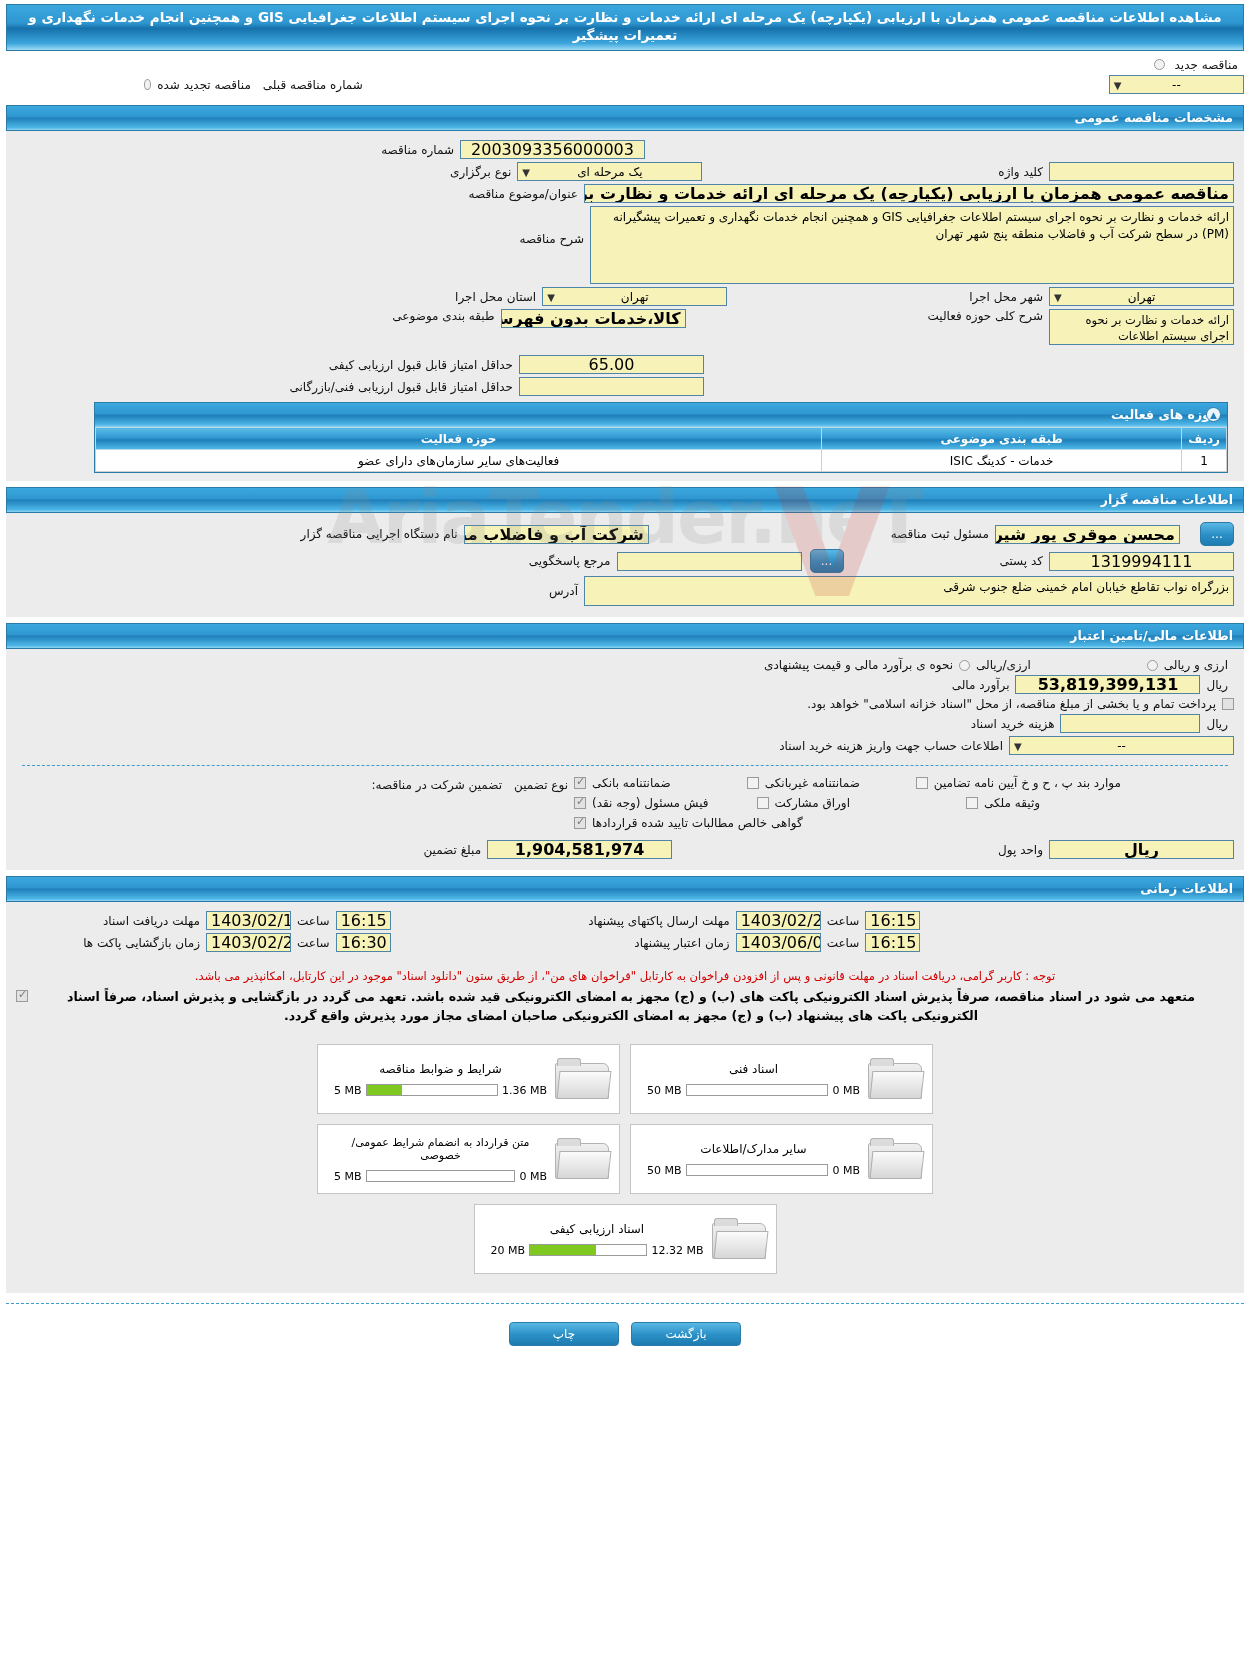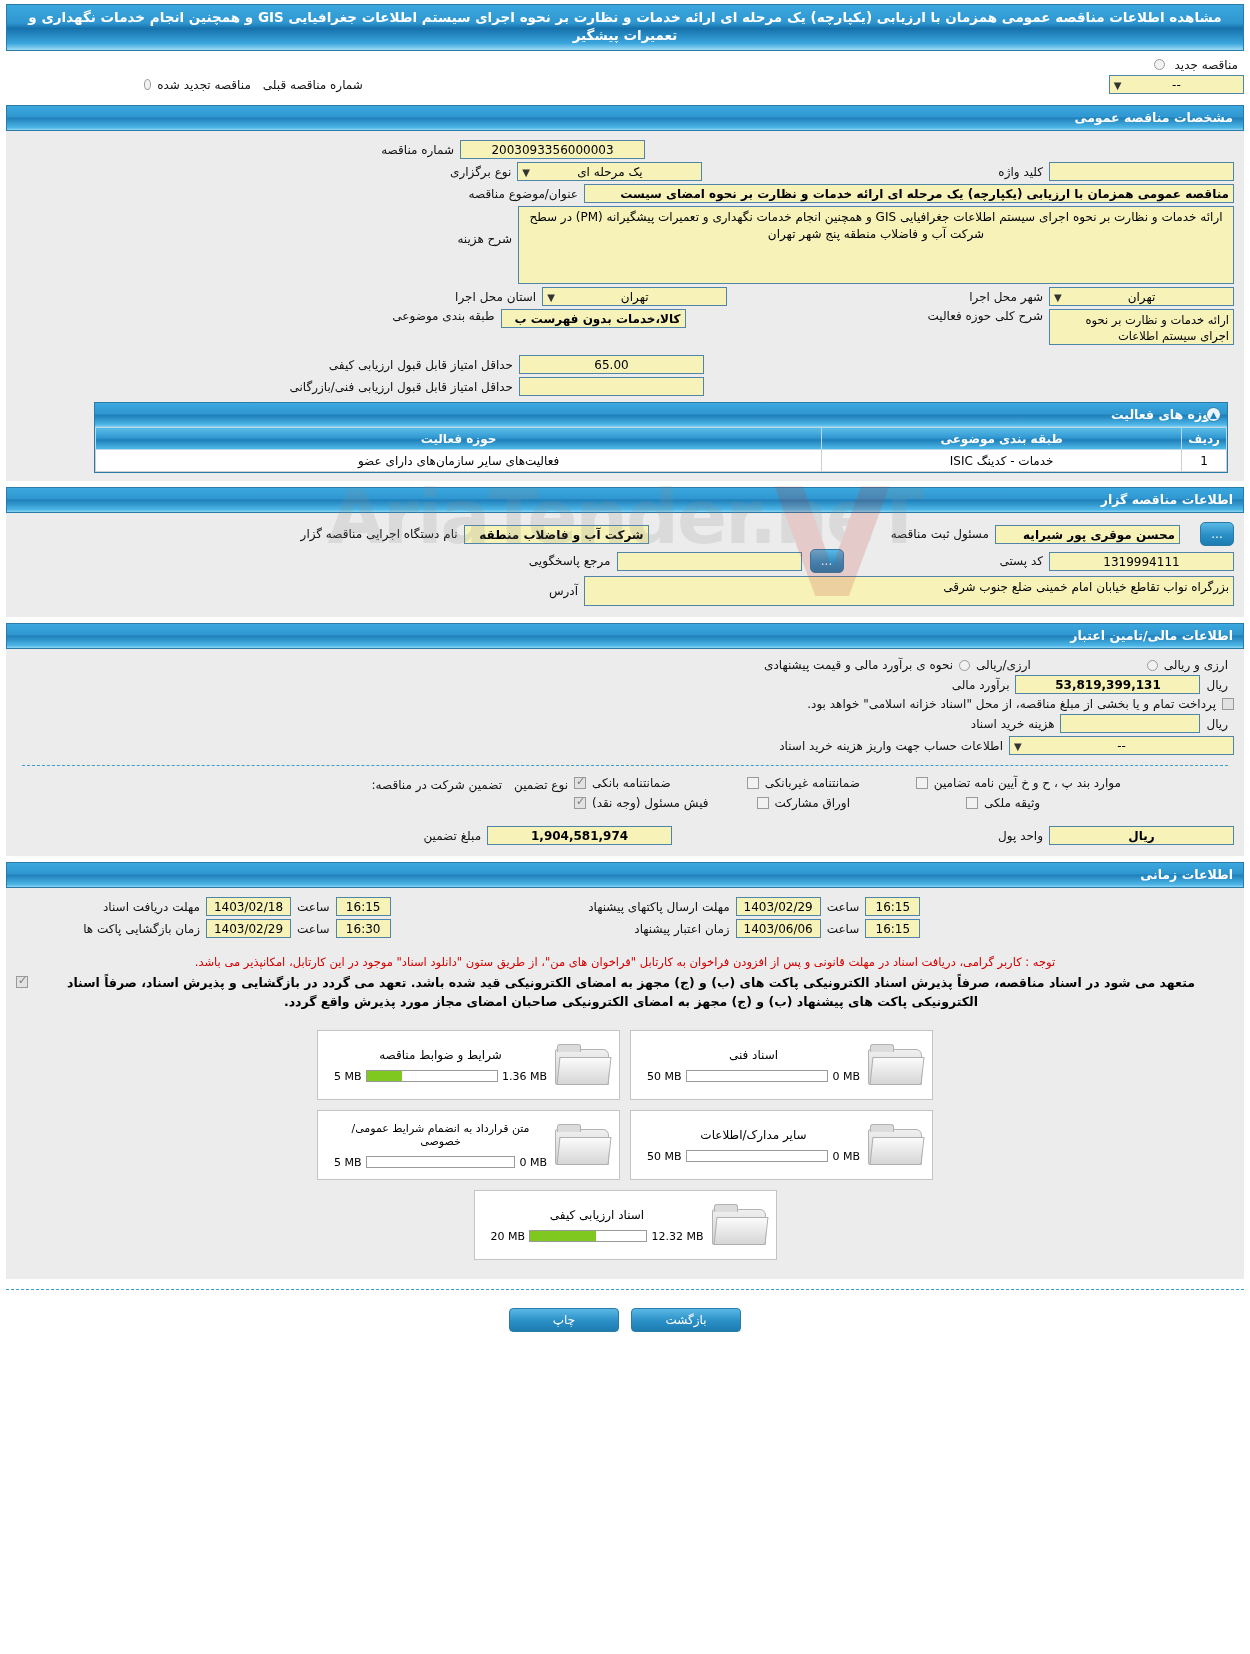--- a/index.html
+++ b/index.html
@@ -41,21 +41,21 @@
   }
   .secbar { margin: 6px 6px 0 6px; }
 
   
   .body-pad { padding: 6px 10px 8px 10px; background:#ececec; }
   .row { display:flex; align-items:center; justify-content:flex-start; margin:3px 0; }
   .lbl { font-size:12px; color:#111; padding:0 6px; white-space:nowrap; }
   .fld {
     background:#f6f2b8; border:1px solid #4f86a8;
     height:19px; line-height:18px; padding:0 4px;
-    font-size:12px; text-align:right; overflow:hidden; white-space:nowrap;
+    font-size:16px; text-align:right; overflow:hidden; white-space:nowrap;
   }
   .fld.num { text-align:center; direction:ltr; }
   .fld.bold { font-weight:bold; }
   .sel {
     background:#f6f2b8; border:1px solid #4f86a8;
     height:19px; line-height:18px; font-size:12px;
     padding:0 4px; position:relative; text-align:center;
   }
   .sel .caret { position:absolute; left:4px; top:1px; font-size:10px; color:#333; }
   .ta { background:#f6f2b8; border:1px solid #4f86a8; font-size:12px; padding:2px 4px; line-height:17px; }
@@ -228,22 +228,22 @@
       <div style="width:1220px; display:flex; flex-direction:row-reverse; align-items:center;">
         <span style="flex:1"></span>
         <span class="lbl">عنوان/موضوع مناقصه</span>
         <span class="fld bold" style="width:650px;">مناقصه عمومی همزمان با ارزیابی (یکپارچه) یک مرحله ای ارائه خدمات و نظارت بر نحوه امضای سیست</span>
       </div>
     </div>
 
     <div class="row" style="align-items:flex-start;">
       <div style="width:1220px; display:flex; flex-direction:row-reverse; align-items:flex-start;">
         <span style="flex:1"></span>
-        <span class="lbl" style="margin-top:26px;">شرح هزینه</span>
-        <span class="ta" style="width:716px; height:78px; display:block;text-align:center;">ارائه خدمات و نظارت بر نحوه اجرای سیستم اطلاعات جغرافیایی GIS و همچنین انجام خدمات نگهداری و تعمیرات پیشگیرانه (PM) در سطح شرکت آب و فاضلاب منطقه پنج شهر تهران</span>
+        <span class="lbl" style="margin-top:26px;">شرح مناقصه</span>
+        <span class="ta" style="width:644px; height:78px; display:block;">ارائه خدمات و نظارت بر نحوه اجرای سیستم اطلاعات جغرافیایی GIS و همچنین انجام خدمات نگهداری و تعمیرات پیشگیرانه (PM) در سطح شرکت آب و فاضلاب منطقه پنج شهر تهران</span>
       </div>
     </div>
 
     <div class="row">
       <div style="width:1220px; display:flex; flex-direction:row-reverse; align-items:center;">
         <span style="flex:1"></span>
         <span class="lbl">استان محل اجرا</span>
         <span class="sel" style="width:185px;">
           <span class="caret">▼</span>
           <span>تهران</span>
@@ -425,20 +425,24 @@
           <div style="display:flex; flex-direction:row-reverse; align-items:center; margin-bottom:6px;">
             <span class="cbx dis checked"></span>
             <span class="lbl">فیش مسئول (وجه نقد)</span>
             <span style="width:42px"></span>
             <span class="cbx"></span>
             <span class="lbl">اوراق مشارکت</span>
             <span style="width:110px"></span>
             <span class="cbx"></span>
             <span class="lbl">وثیقه ملکی</span>
           </div>
+          <div style="display:flex; flex-direction:row-reverse; align-items:center;">
+            <span class="cbx dis checked"></span>
+            <span class="lbl">گواهی خالص مطالبات تایید شده قراردادها</span>
+          </div>
         </div>
       </div>
     </div>
 
     <div class="row" style="margin-top:10px;">
       <div style="width:1220px; display:flex; flex-direction:row-reverse; align-items:center;">
         <span style="flex:1"></span>
         <span class="lbl">مبلغ تضمین</span>
         <span class="fld num bold" style="width:185px;">1,904,581,974</span>
         <span style="width:320px"></span>

